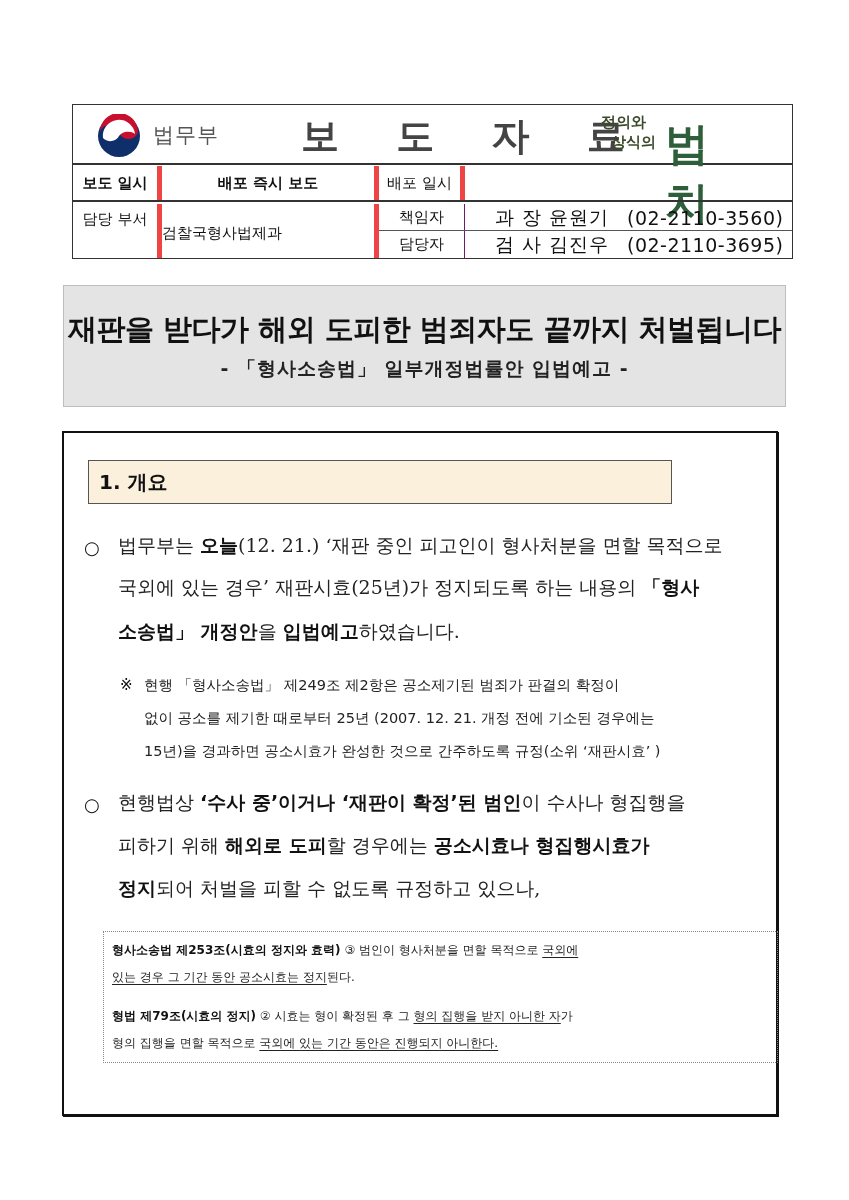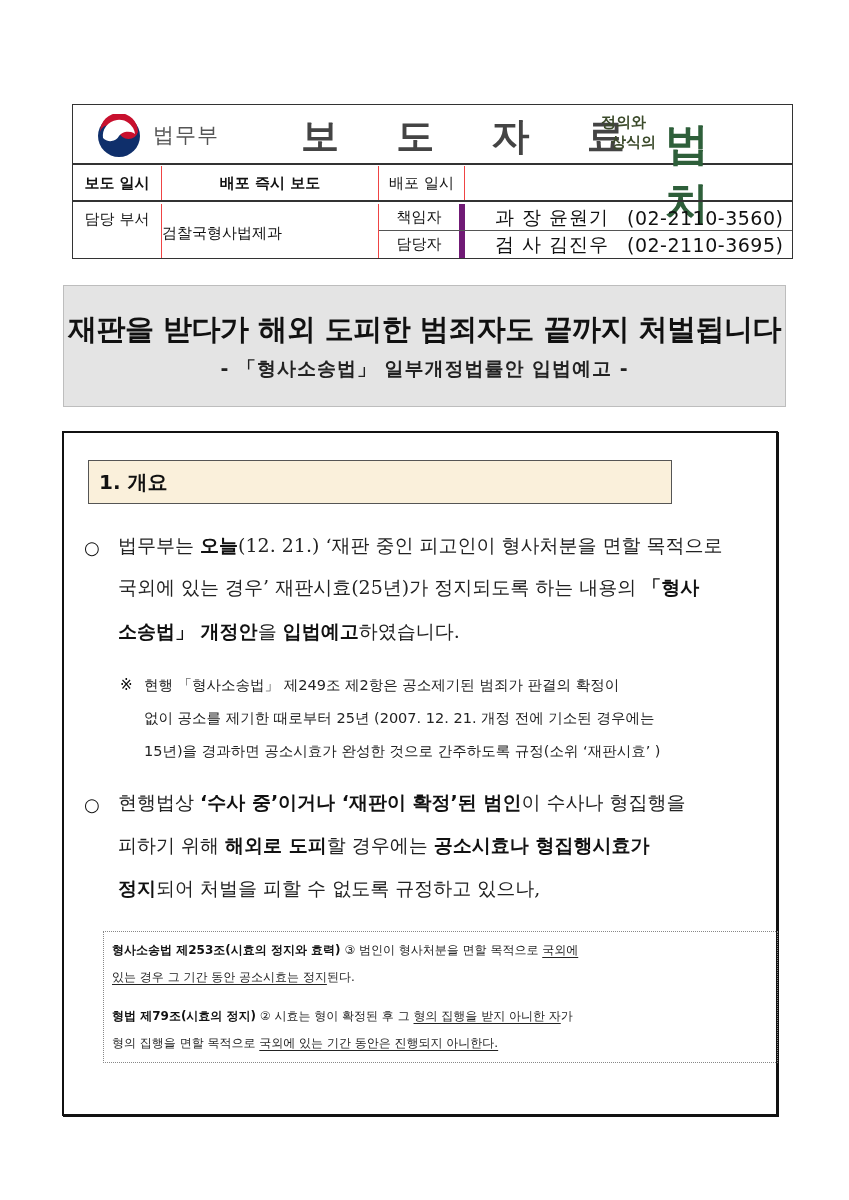--- a/index.html
+++ b/index.html
@@ -11,31 +11,31 @@
     .hdr-top { position: absolute; left: 0; top: 0; width: 719px; height: 60px; border-bottom: 2px solid #333; }
     .logo { position: absolute; left: 24px; top: 9px; width: 44px; height: 44px; }
     .ministry { position: absolute; left: 80px; top: 16px; font-size: 21px; color: #555; letter-spacing: 1px; }
     .press-title { position: absolute; left: 228px; top: 6px; font-size: 38px; font-weight: bold; color: #444; letter-spacing: 22px; }
     .slogan { position: absolute; left: 528px; top: 6px; width: 140px; height: 50px; }
     .slogan .s1 { position: absolute; left: 0; top: 2px; font-size: 15px; font-weight: bold; color: #3b4a2a; }
     .slogan .s2 { position: absolute; left: 10px; top: 22px; font-size: 15px; font-weight: bold; color: #3b4a2a; }
     .slogan .s3 { position: absolute; left: 64px; top: 4px; font-size: 44px; font-weight: bold; color: #2e5f3a; letter-spacing: 1px; }
 
     .row { position: absolute; left: 0; width: 719px; }
-    .cell { position: absolute; top: 0; height: 100%; display: flex; align-items: center; justify-content: center; font-size: 15px; border-right: 1px solid #ef4444; }
+    .cell { position: absolute; top: 0; height: 100%; display: flex; align-items: center; justify-content: center; font-size: 15px; border-right: 5px solid #ef4444; }
     .cell.last { border-right: none; }
     .r1 { top: 61px; height: 36px; border-bottom: 2px solid #333; }
     .r2 { top: 99px; height: 54px; }
     .bold { font-weight: bold; }
     .sub-line { position: absolute; left: 306px; top: 26px; width: 413px; border-top: 1px solid #555; }
     .two-line { flex-direction: row; line-height: 21px; }
     .contact { position: absolute; left: 392px; width: 327px; height: 27px; display: flex; align-items: center; font-size: 19px; }
     .contact .nm { width: 150px; text-align: left; padding-left: 30px; letter-spacing: 1px; }
     .contact .ph { width: 170px; text-align: left; padding-left: 12px; letter-spacing: 0.5px; }
-    .role { position: absolute; left: 306px; width: 86px; height: 27px; display: flex; align-items: center; justify-content: center; font-size: 15px; border-right: 6px solid #701a75; }
+    .role { position: absolute; left: 306px; width: 86px; height: 27px; display: flex; align-items: center; justify-content: center; font-size: 15px; border-right: 1px solid #701a75; }
 
     
     .headline { position: absolute; left: 63px; top: 285px; width: 723px; height: 122px; background: #e4e4e4; border: 1px solid #bdbdbd; text-align: center; }
     .headline .main { margin-top: 24px; font-size: 29px; font-weight: bold; letter-spacing: -0.5px; color: #111; }
     .headline .sub { margin-top: 6px; font-size: 19px; font-weight: bold; color: #222; letter-spacing: 1px; }
 
     
     .frame { position: absolute; left: 62px; top: 431px; width: 716px; height: 685px; border: 2px solid #111; box-shadow: 1px 1px 0 #111; padding-left: 6px; }
     .sec-hdr { position: absolute; left: 24px; top: 27px; width: 584px; height: 44px; background: #faf0db; border: 1px solid #555; display: flex; align-items: center; padding-left: 10px; font-size: 20px; font-weight: bold; }
 

